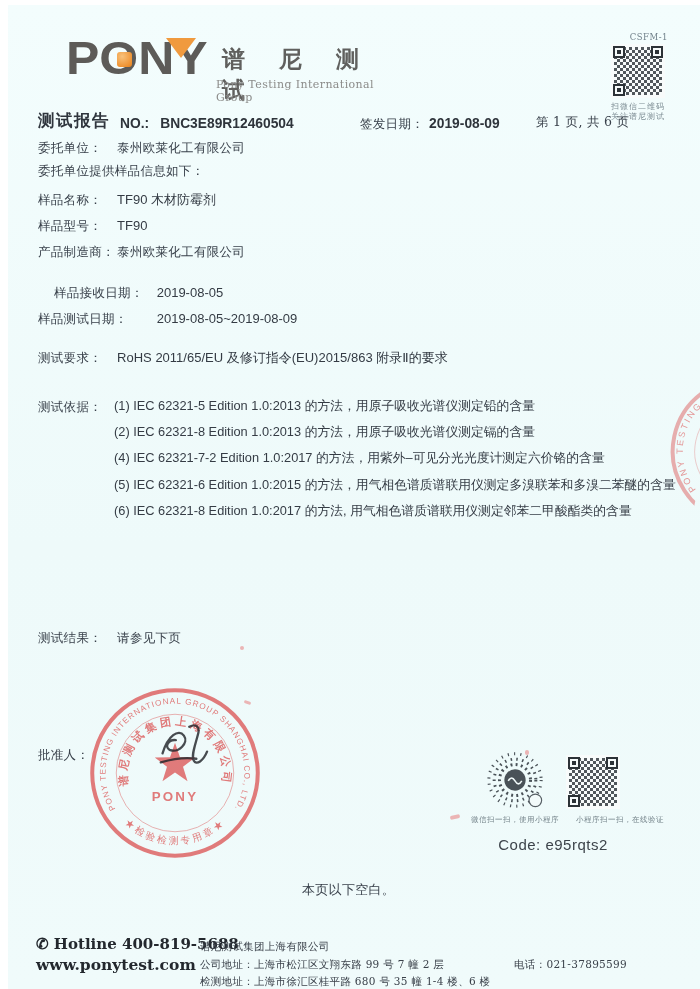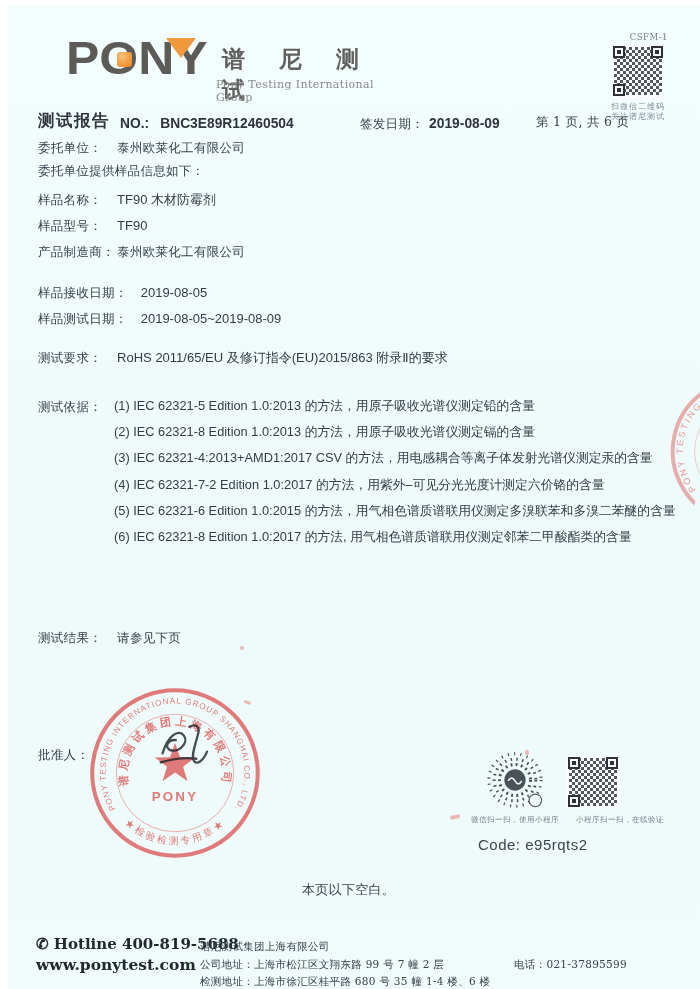--- a/index.html
+++ b/index.html
@@ -63,21 +63,21 @@
 
   
   .seal{position:absolute;left:78px;top:678px;width:178px;height:180px;}
   .side-seal{position:absolute;left:620px;top:352px;width:80px;height:160px;transform:rotate(12deg);}
 
   
   .minisvg{position:absolute;left:476px;top:744px;width:62px;height:62px;}
   .qr2{left:558px;top:750px;width:54px;height:54px;}
   .codecap{position:absolute;font-size:7.5px;color:#74838a;letter-spacing:.5px;}
   .code-text{
-    position:absolute;left:470px;top:831px;width:150px;
+    position:absolute;left:470px;top:831px;width:150px;text-align:center;
     font-family:"Liberation Sans","DejaVu Sans",sans-serif;font-size:15px;color:#3d444b;letter-spacing:.5px;
   }
 
   
   .foot-bold{font-family:"DejaVu Serif","Liberation Serif",serif;font-weight:bold;font-size:15px;color:#23282e;}
   .foot-small{font-size:10.5px;color:#3a414a;letter-spacing:.3px;}
 
   .speck{position:absolute;background:rgba(231,112,112,.5);border-radius:2px;}
 </style>
 </head>
@@ -133,40 +133,39 @@
   <div class="t" style="left:30px;top:210px;">
     <span class="lbl w74">样品型号：</span>
     <span class="v">TF90</span>
   </div>
 
   <div class="t" style="left:30px;top:236px;">
     <span class="lbl w74">产品制造商：</span>
     <span class="lbl">泰州欧莱化工有限公司</span>
   </div>
 
-  <div class="t" style="left:30px;top:277px;">
+  <div class="t" style="left:46px;top:277px;">
     <span class="lbl" style="margin-right:8px;">样品接收日期：</span>
     <span class="v">2019-08-05</span>
   </div>
 
   <div class="t" style="left:30px;top:303px;">
-    <span class="lbl" style="margin-right:8px;">样品测试日期：</span>
+    <span class="lbl" style="margin-right:24px;">样品测试日期：</span>
     <span class="v">2019-08-05~2019-08-09</span>
   </div>
 
   <div class="t" style="left:30px;top:342px;">
     <span class="lbl w74">测试要求：</span>
     <span class="v">RoHS 2011/65/EU 及修订指令(EU)2015/863 附录Ⅱ的要求</span>
   </div>
 
   <div class="t lbl" style="left:30px;top:394px;">测试依据：</div>
   <div class="basis-items">
     <div>(1) IEC 62321-5 Edition 1.0:2013 的方法，用原子吸收光谱仪测定铅的含量</div>
     <div>(2) IEC 62321-8 Edition 1.0:2013 的方法，用原子吸收光谱仪测定镉的含量</div>
-    <div>(3) IEC 62321-4:2013+AMD1:2017 CSV 的方法，用电感耦合等离子体发射光谱仪测定汞的含量</div>
     <div>(4) IEC 62321-7-2 Edition 1.0:2017 的方法，用紫外–可见分光光度计测定六价铬的含量</div>
     <div>(5) IEC 62321-6 Edition 1.0:2015 的方法，用气相色谱质谱联用仪测定多溴联苯和多溴二苯醚的含量</div>
     <div>(6) IEC 62321-8 Edition 1.0:2017 的方法, 用气相色谱质谱联用仪测定邻苯二甲酸酯类的含量</div>
   </div>
 
   <div class="t" style="left:30px;top:622px;">
     <span class="lbl w74">测试结果：</span>
     <span class="lbl">请参见下页</span>
   </div>
 

